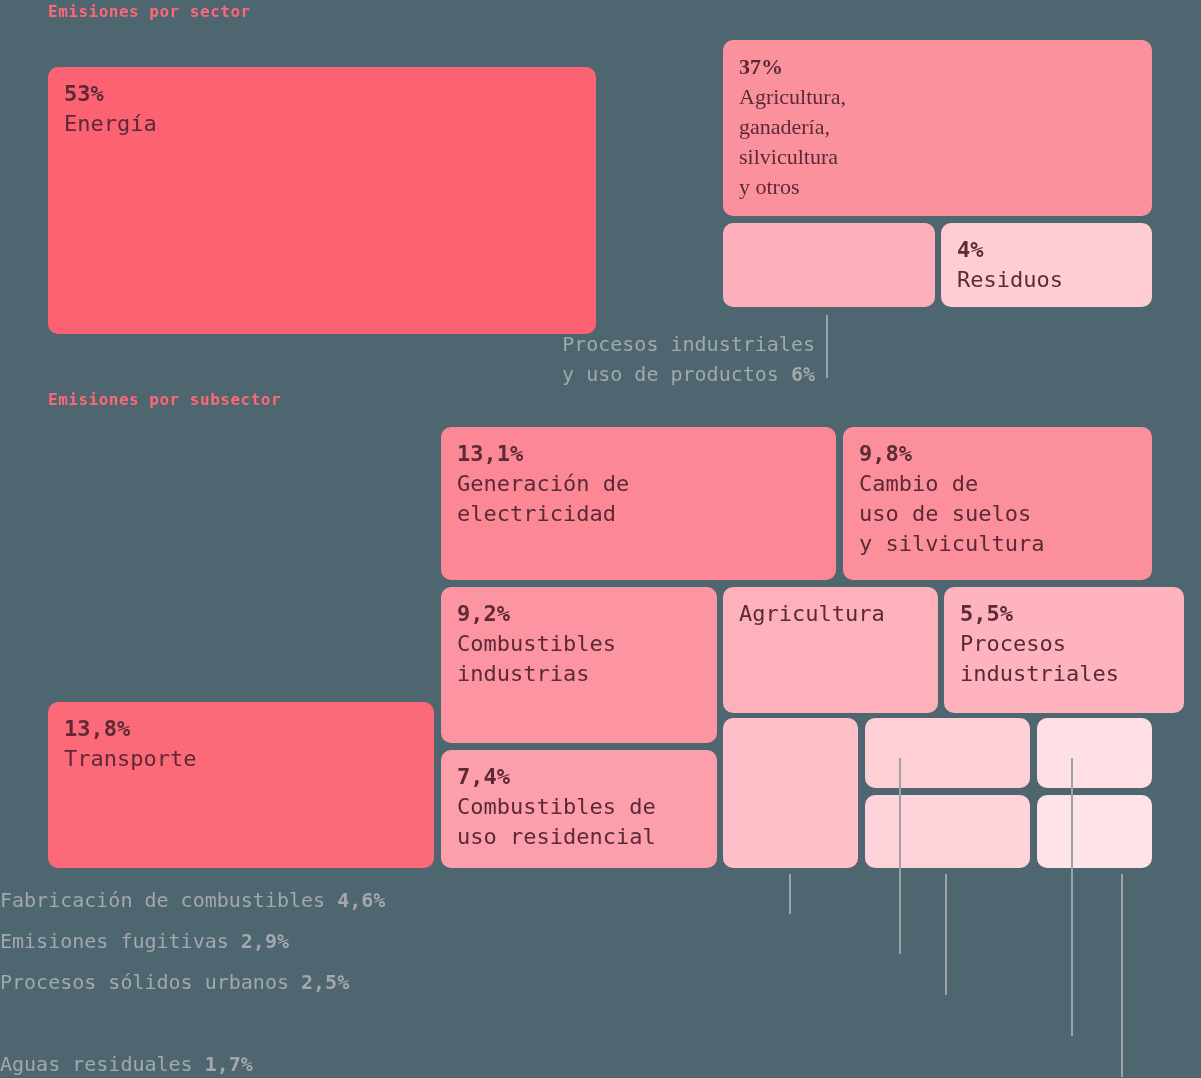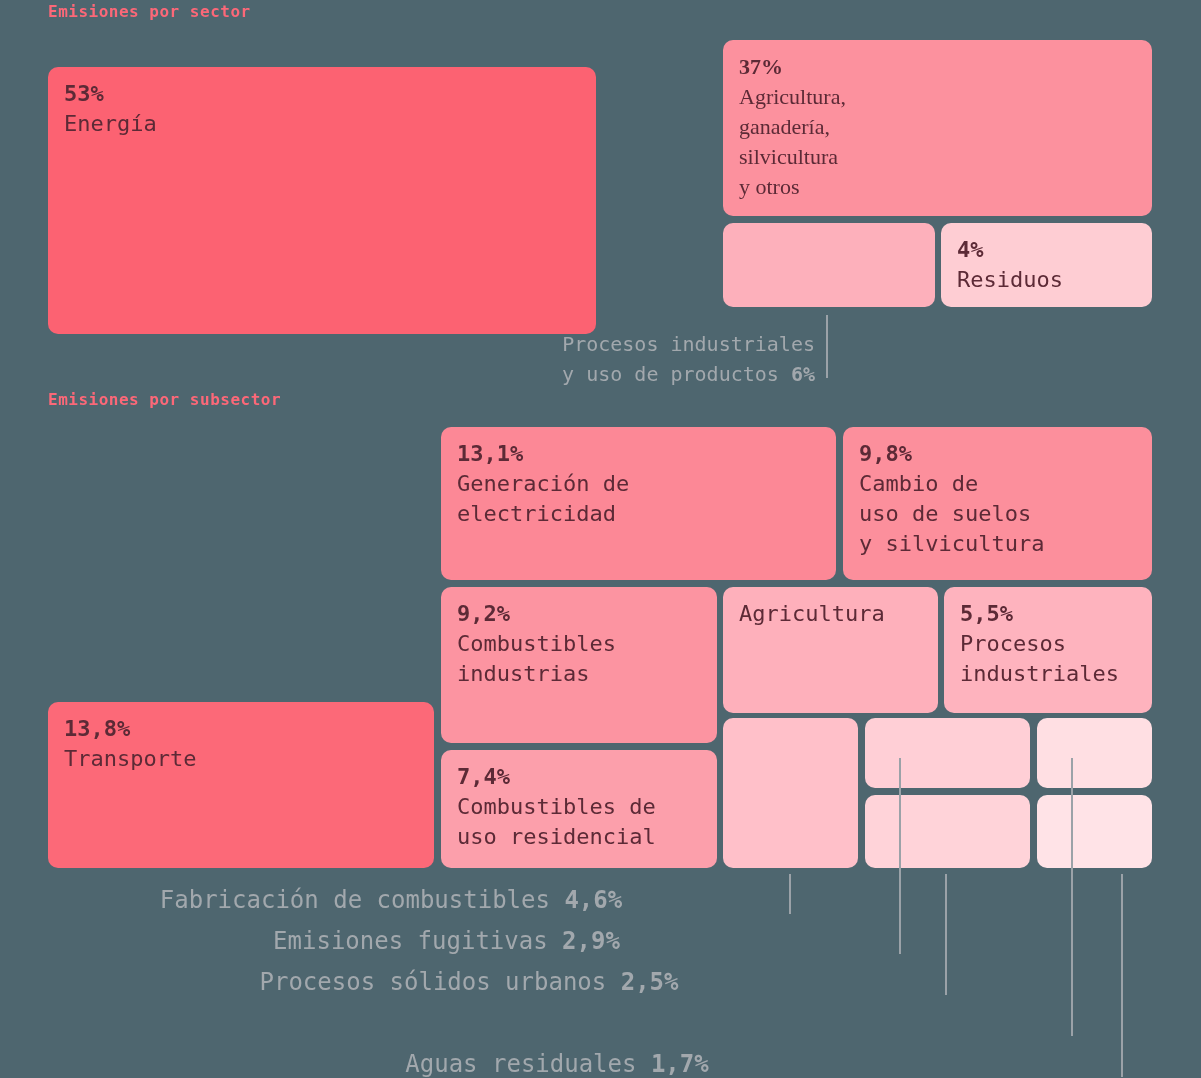--- a/index.html
+++ b/index.html
@@ -18,22 +18,22 @@
     border-radius:10px; padding:12px 16px;
     color:#5c2a36; font-size:22px; line-height:30px;
   }
   .block .pct { font-weight:bold; }
   .block .lbl { white-space:pre-line; }
   .callout {
     position:absolute; color:#a2a8ad; font-size:20px;
     line-height:30px; text-align:right; white-space:nowrap;
   }
   .callout-row {
-    position:absolute; color:#a2a8ad; font-size:24px;
-    line-height:24px; text-align:center; white-space:nowrap;
+    position:absolute; color:#a2a8ad; font-size:20px;
+    line-height:24px; text-align:left; white-space:nowrap;
   }
   .callout b, .callout-row b { font-weight:bold; }
   .vline { position:absolute; width:2px; background:#9ba2a8; }
 </style>
 </head>
 <body>
 
 <div class="canvas" style="background: rgb(78, 102, 111);">
 
   <h2 class="chart-title" style="left:48px; top:2px;">Emisiones por sector</h2>
@@ -84,21 +84,21 @@
   <div class="block" style="left: 441px; top: 587px; width: 276px; height: 156px; background: rgb(252, 148, 161);">
     <div class="pct">9,2%</div>
     <div class="lbl">Combustibles
 industrias</div>
   </div>
 
   <div class="block" style="left: 723px; top: 587px; width: 215px; height: 126px; background: rgb(254, 176, 187);">
     <div class="lbl">Agricultura</div>
   </div>
 
-  <div class="block" style="left: 944px; top: 587px; width: 208px; height: 126px; background: rgb(254, 179, 190);">
+  <div class="block" style="left: 944px; top: 587px; width: 240px; height: 126px; background: rgb(254, 179, 190);">
     <div class="pct">5,5%</div>
     <div class="lbl">Procesos
 industriales</div>
   </div>
 
   <div class="block" style="left: 48px; top: 702px; width: 386px; height: 166px; background: rgb(252, 105, 120);">
     <div class="pct">13,8%</div>
     <div class="lbl">Transporte</div>
   </div>
 

